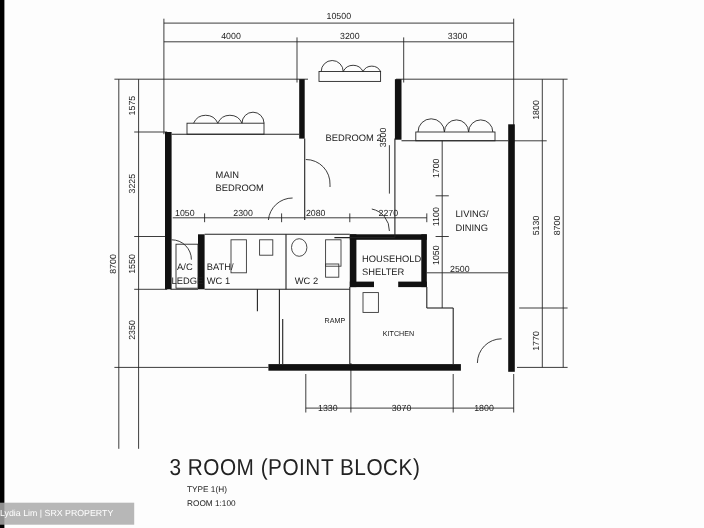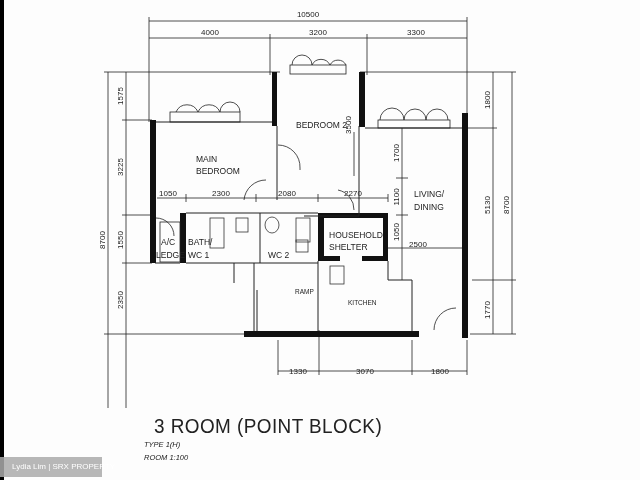--- a/index.html
+++ b/index.html
@@ -2,22 +2,22 @@
 <html><head>
 <meta charset="utf-8">
 <style>
   html, body { margin:0; padding:0; }
   body { width:640px; height:480px; background:#000; position:relative; overflow:hidden; font-family:"Liberation Sans", sans-serif; }
   .canvas { position:absolute; left:4px; top:0; width:632px; height:480px; background:#fdfdfd;padding-left:40px; }
   svg { position:absolute; left:0; top:0; }
   .dim { font-family:"Liberation Sans Narrow","Liberation Sans", sans-serif; font-size:8px; fill:#222; }
   .lbl { font-family:"Liberation Sans", sans-serif; font-size:8.5px; fill:#222; }
   .title { position:absolute; left:150px; top:414px; font-family:"Liberation Sans", sans-serif; font-size:21px; color:#222; letter-spacing:0.5px; transform:scaleX(0.9); transform-origin:left; }
-  .sub { position:absolute; left:140px; font-family:"Liberation Sans", sans-serif; font-size:7.5px; color:#222;font-style:italic; }
-  .watermark { position:absolute; left:0; top:457px; width:102px; height:20px; background:rgba(170,170,170,0.85); color:#fff; font-size:8px; line-height:20px; padding-left:12px; box-sizing:border-box; white-space:nowrap; }
+  .sub { position:absolute; left:166px; font-family:"Liberation Sans", sans-serif; font-size:7.5px; color:#222; }
+  .watermark { position:absolute; left:0; top:457px; width:122px; height:20px; background:rgba(170,170,170,0.85); color:#fff; font-size:8px; line-height:20px; padding-left:0; box-sizing:border-box; white-space:nowrap; }
 </style>
 </head>
 <body>
 
 <div class="canvas">
 <svg width="632" height="480" viewBox="4 0 632 480">
   <g stroke="#222" stroke-width="0.8" fill="none">
 
     <line x1="149" y1="21" x2="467" y2="21"></line>
     <line x1="149" y1="38" x2="467" y2="38"></line>

